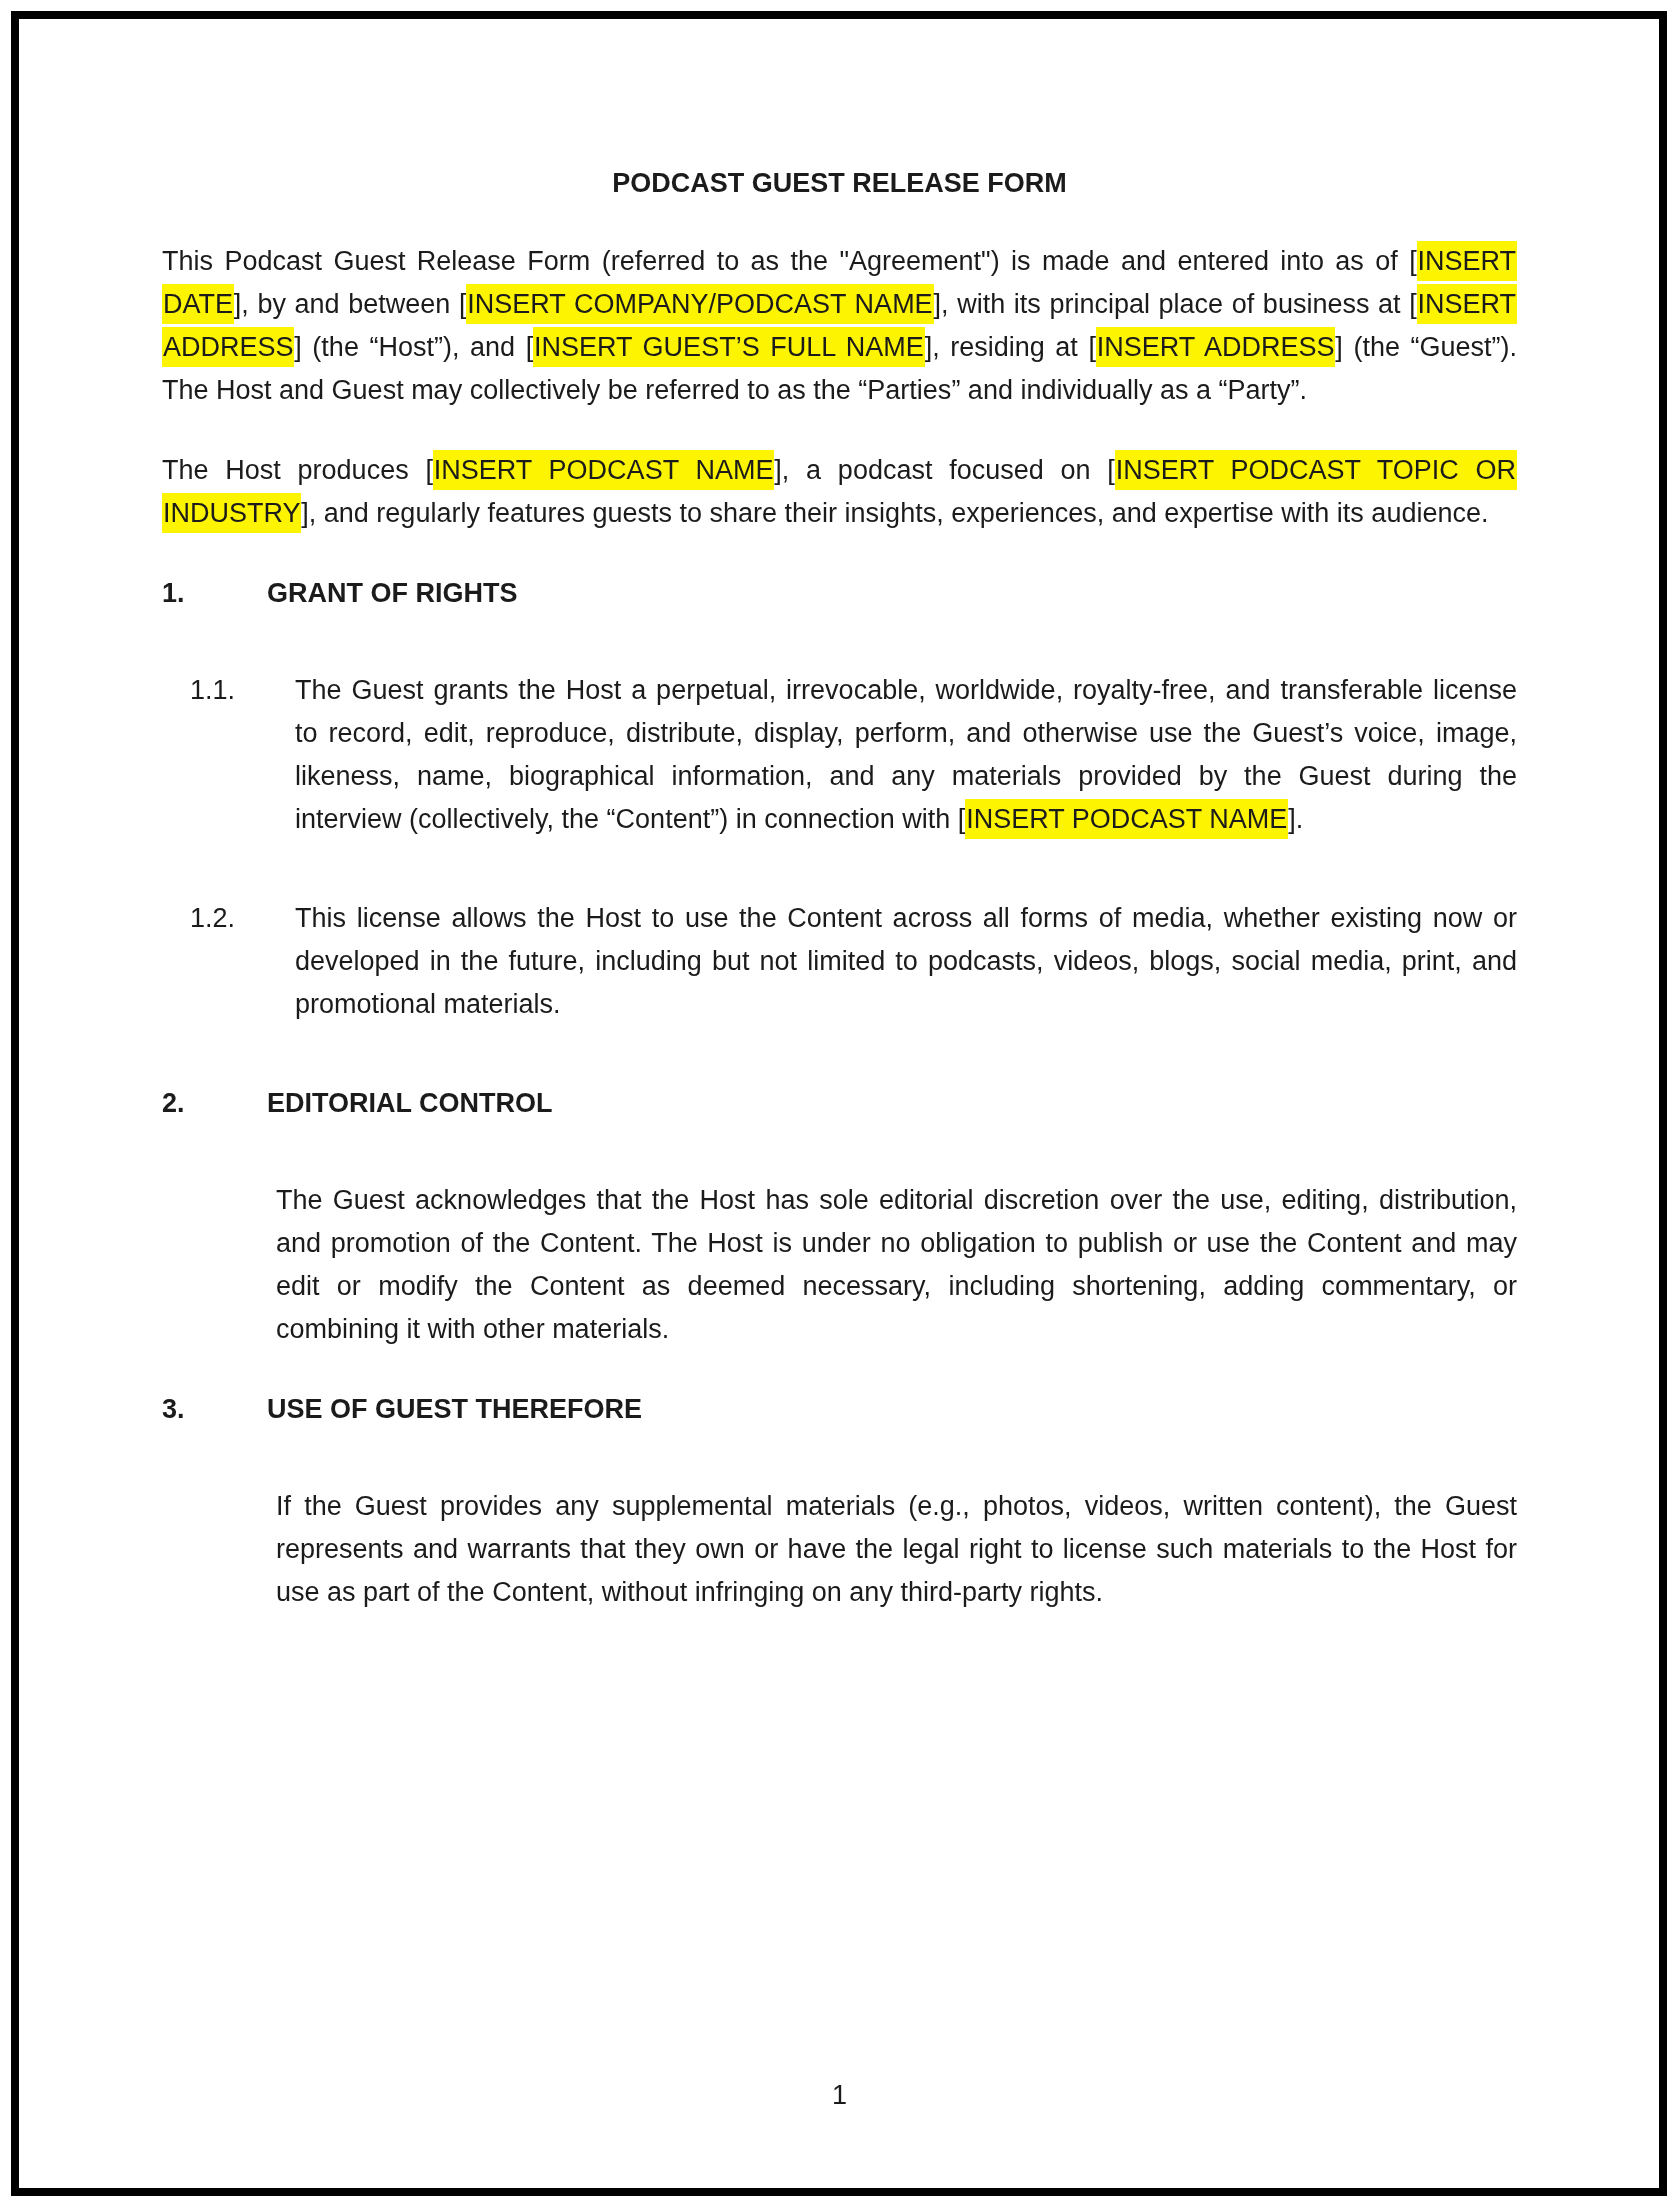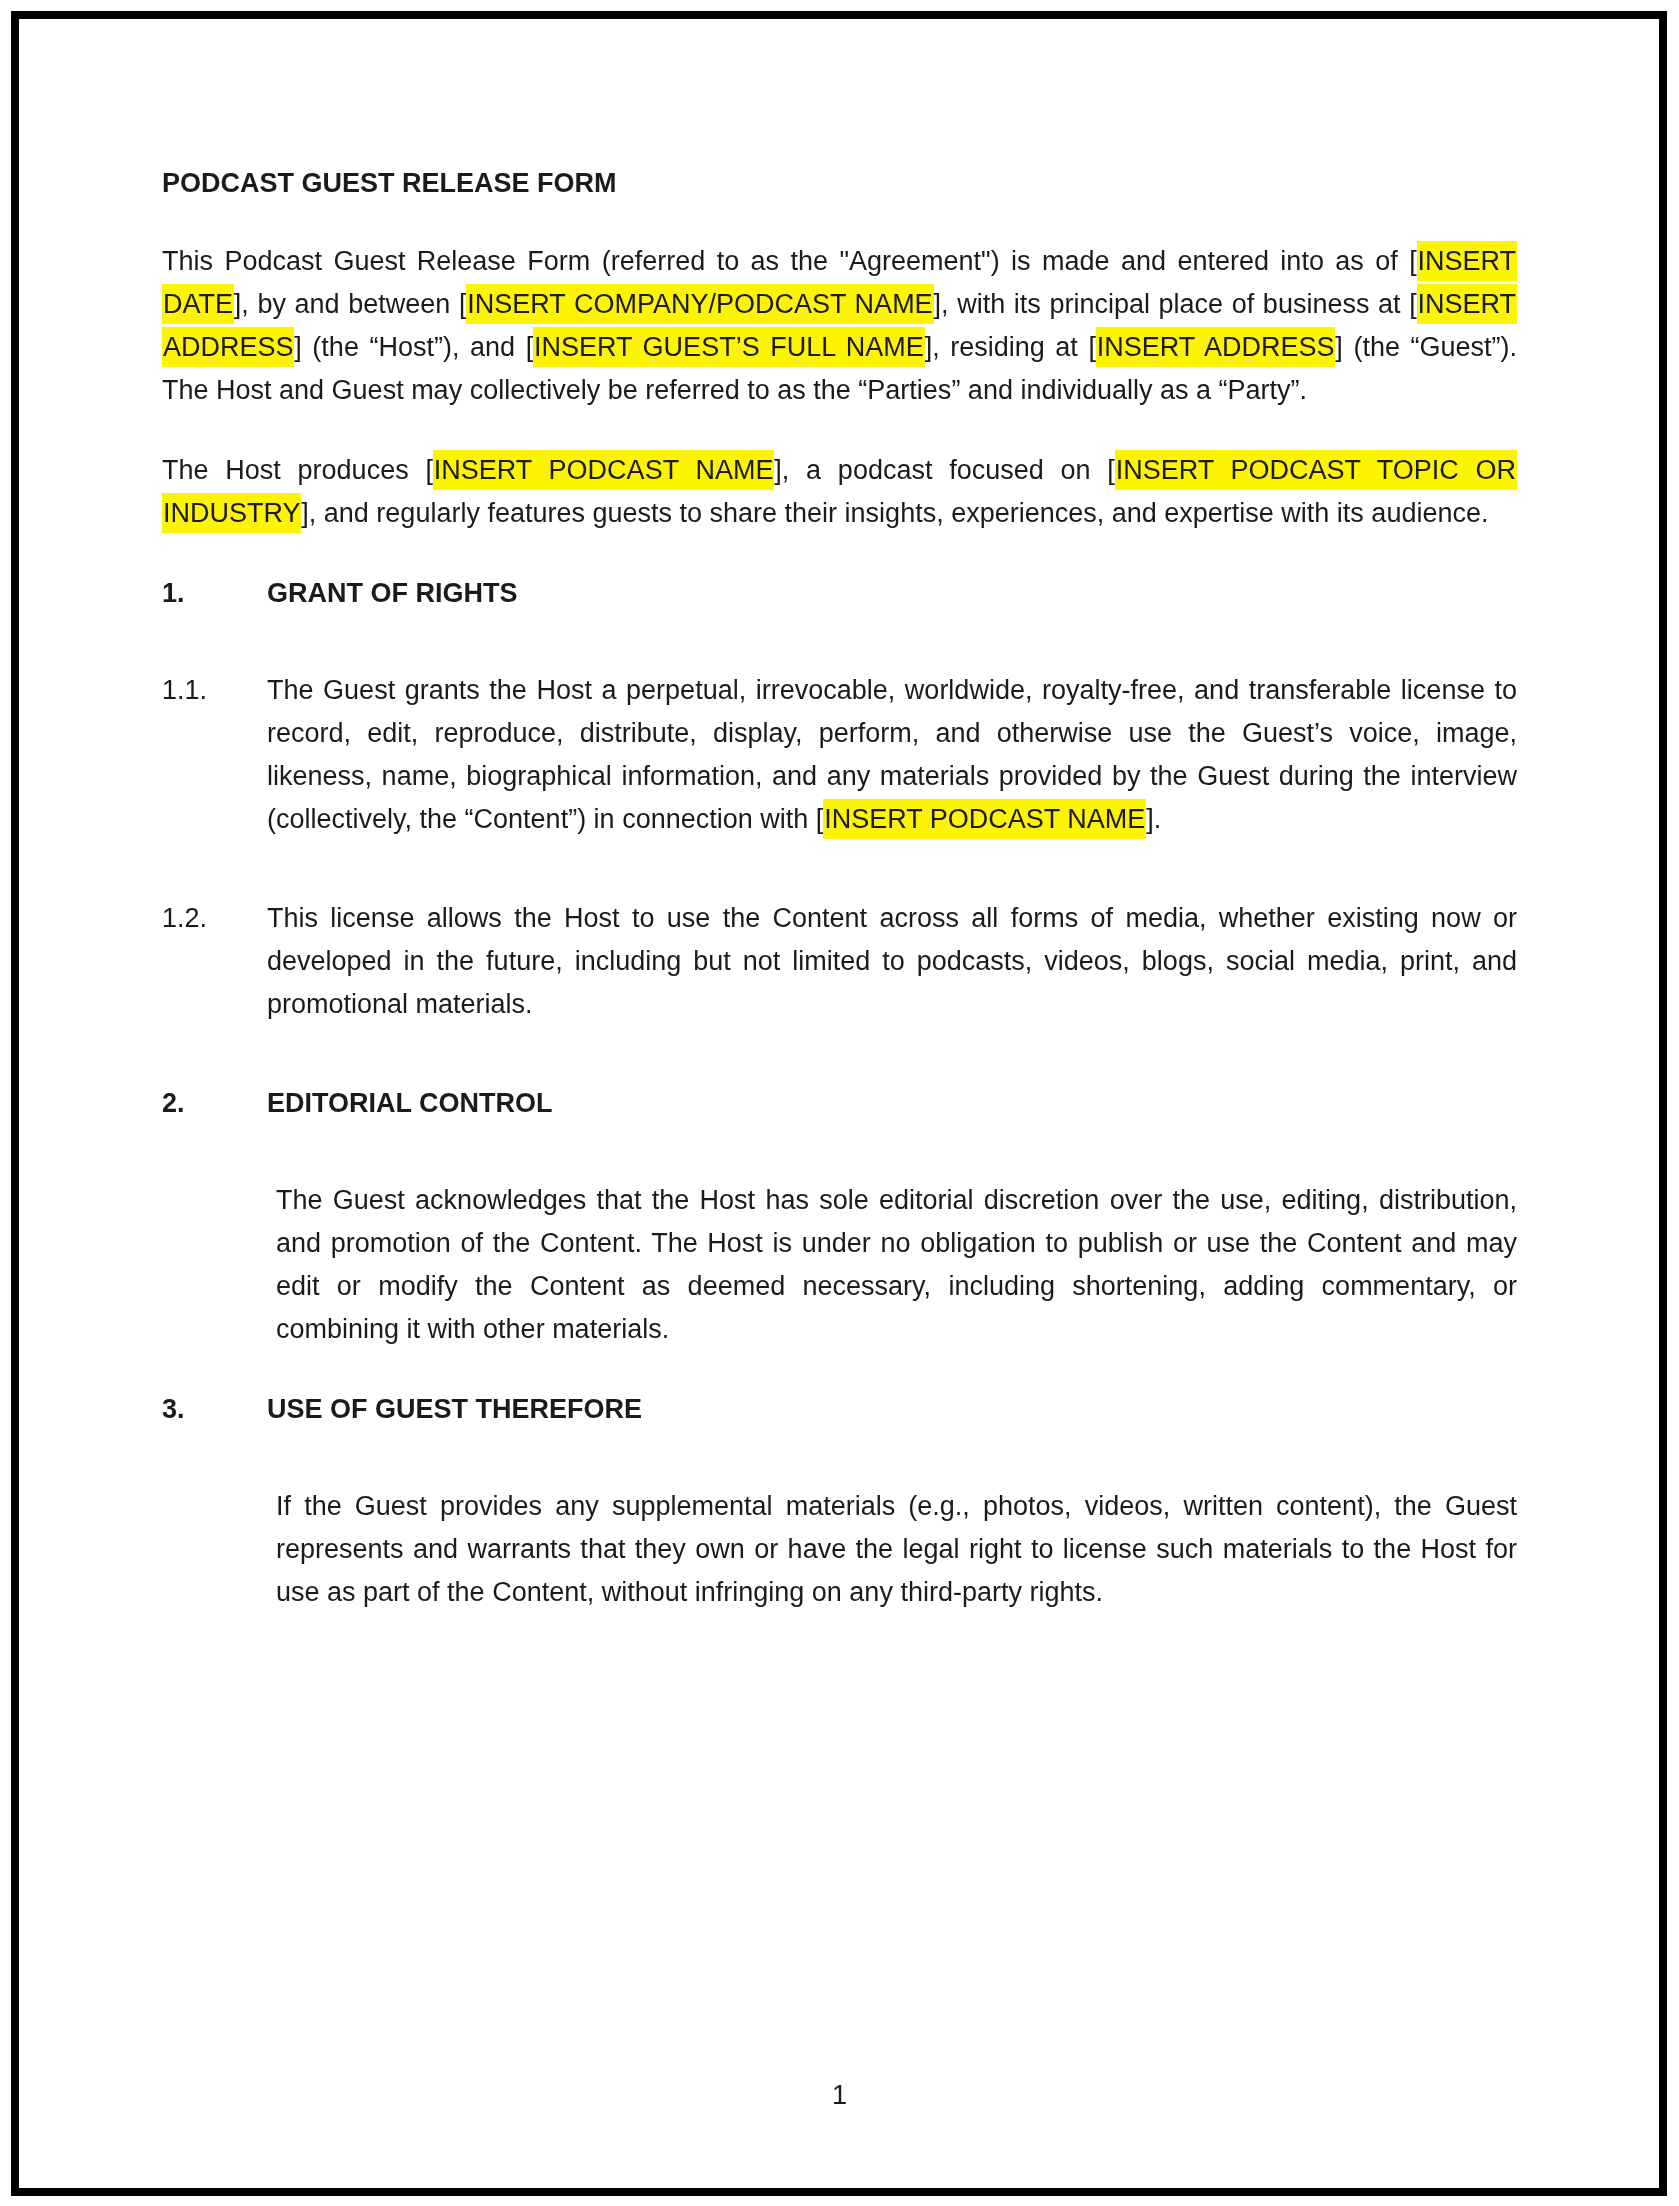--- a/index.html
+++ b/index.html
@@ -19,31 +19,33 @@
   }
   .content{
     position:absolute;
     top:0;left:0;right:0;bottom:0;
     padding:162px 162px 0 162px;
     box-sizing:border-box;
     font-size:27px;
     line-height:43px;
   }
   .doc-title{
+    text-align:center;
     font-weight:700;
     font-size:27px;
     margin:0 0 35px 0;
   }
   .para{
     text-align:justify;
     margin:0 0 37px 0;
   }
   .hang{
     position:relative;
     padding-left:105px;
+    margin-left:28px;
   }
   .hang .num{
     position:absolute;
     left:0;
     top:0;
   }
   .section-head{
     font-weight:700;
     margin:32px 0 54px 0;
   }

